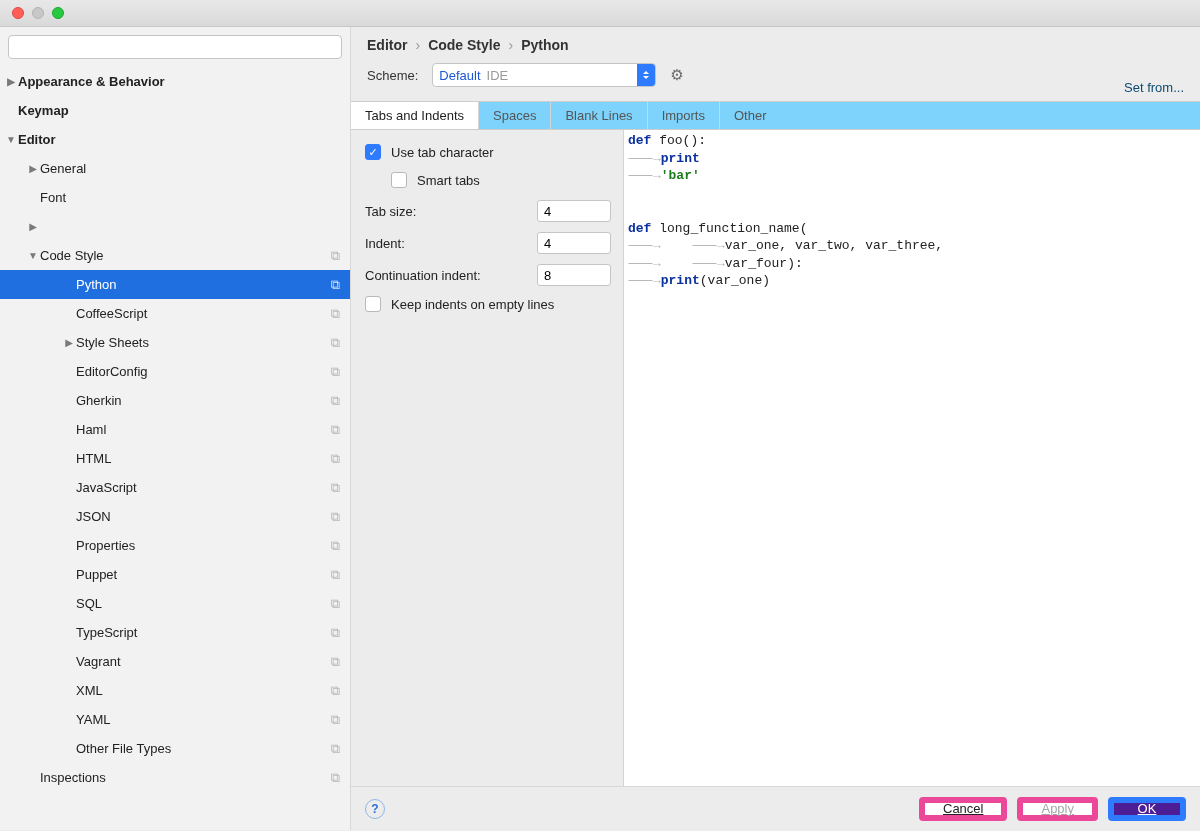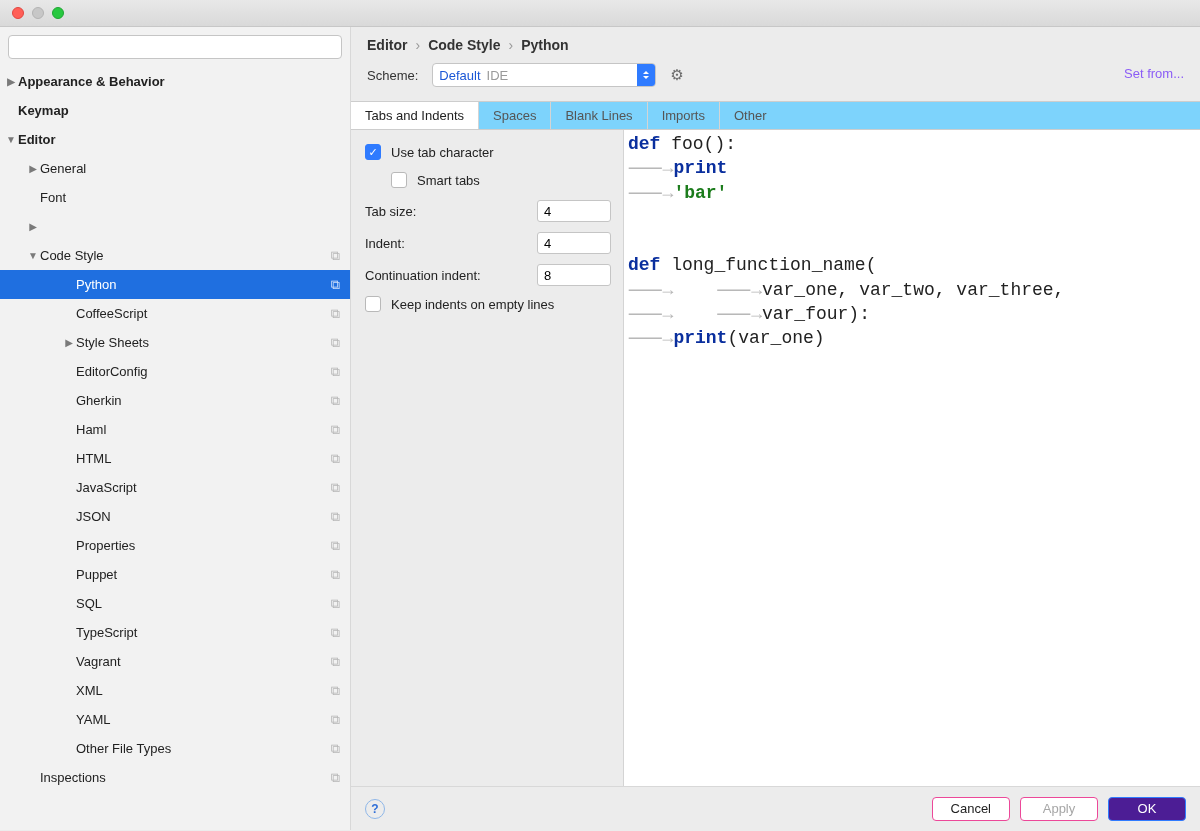--- a/index.html
+++ b/index.html
@@ -41,51 +41,51 @@
 .breadcrumb .sep { margin:0 8px; color:#999; font-weight:400;}
 .scheme-row { display:flex; align-items:center; padding:0 16px 14px 16px; position:relative;}
 .scheme-row .lbl { font-size:13px; color:#333; margin-right:14px;}
 .scheme-select { width:224px; height:24px; border:1px solid #c5c5c5; border-radius:4px; background:#fff; display:flex; align-items:center; padding:0 6px; position:relative;}
 .scheme-select .def { color:#1b57d6; font-weight:500; }
 .scheme-select .ide { color:#9a9a9a; margin-left:6px;}
 .scheme-select .caret { position:absolute; right:0; top:0; width:18px; height:100%; background:#2f7bff; border-radius:0 3px 3px 0; display:flex; flex-direction:column; align-items:center; justify-content:center; }
 .scheme-select .caret::before{content:"";border-left:3px solid transparent;border-right:3px solid transparent;border-bottom:3px solid #fff;margin-bottom:2px;}
 .scheme-select .caret::after{content:"";border-left:3px solid transparent;border-right:3px solid transparent;border-top:3px solid #fff;}
 .gear { margin-left:14px; color:#6c6c6c; font-size:15px;}
-.setfrom { position:absolute; right:16px; bottom:20px; color:#8b5cf6; font-size:13px; }
+.setfrom { position:absolute; right:16px; bottom:6px; color:#0c4a6e; font-size:13px; }
 
 
 .tabs { display:flex; border-top:1px solid #cdcdcd; border-bottom:1px solid #cdcdcd; background:#7dd3fc;}
 .tab { padding:6px 14px; font-size:13px; color:#555; border-right:1px solid #d4d4d4; }
 .tab.active { background:#fff; color:#222;}
 .tabs .tab:last-child{border-right:none;}
 
 
 .content { flex:1; display:flex; min-height:0; }
 .options { width:273px; padding:14px 12px 12px 14px; border-right:1px solid #d4d4d4; background:#ececec; }
-.preview { flex:1; background:#fff; font-family: Menlo, "Courier New", monospace; font-size:18px; line-height:1.35; padding:2px 0 0 4px; white-space:pre; color:#222; overflow:auto;}
+.preview { flex:1; background:#fff; font-family: Menlo, "Courier New", monospace; font-size:13px; line-height:1.35; padding:2px 0 0 4px; white-space:pre; color:#222; overflow:auto;}
 .preview .kw{color:#0a2f9e;font-weight:600;}
 .preview .str{color:#1c7c1c;font-weight:600;}
 .preview .ws-arrow{color:#b8b8b8;}
 
 
 .opt-row { display:flex; align-items:center; margin-bottom:12px; }
 .opt-row.indent1 { padding-left:26px; }
 .opt-row .ck { width:16px;height:16px;border:1px solid #b9b9b9;border-radius:3px;margin-right:10px;background:#fff;display:flex;align-items:center;justify-content:center;font-size:11px;color:#fff;}
 .opt-row .ck.checked{background:#2f7bff;border-color:#2f7bff;}
 .opt-row .txt{font-size:13px;}
 .num-row{display:flex;align-items:center;justify-content:space-between;margin-bottom:10px;}
 .num-row .lbl{font-size:13px;}
 .num-row input{width:74px;height:22px;border:1px solid #c5c5c5;border-radius:3px;background:#fff;padding:0 6px;font-size:13px;text-align:left;}
 
 
 .footer { height:44px; border-top:1px solid #d8d8d8; background:#ececec; display:flex; align-items:center; padding:0 14px; }
 .help { width:20px;height:20px;border:1px solid #8fb7e8;color:#2f6fd8;border-radius:50%;display:flex;align-items:center;justify-content:center;font-size:12px;font-weight:600;}
 .footer .spacer{flex:1;}
-.btn{height:24px;min-width:78px;border:1px solid #ec4899;border-radius:4px;background:#fff;padding:0 18px;font-size:13px;margin-left:10px;display:flex;align-items:center;justify-content:center;}
+.btn{height:24px;min-width:78px;border:6px solid #ec4899;border-radius:4px;background:#fff;padding:0 18px;font-size:13px;margin-left:10px;display:flex;align-items:center;justify-content:center;text-decoration:underline;}
 .btn.disabled{color:#a6a6a6;}
 .btn.primary{background:#4c1d95;border-color:#2f7bff;color:#fff;}
 
 
 </style>
 </head>
 <body>
 
 <div class="titlebar">
   <div class="traffic">

